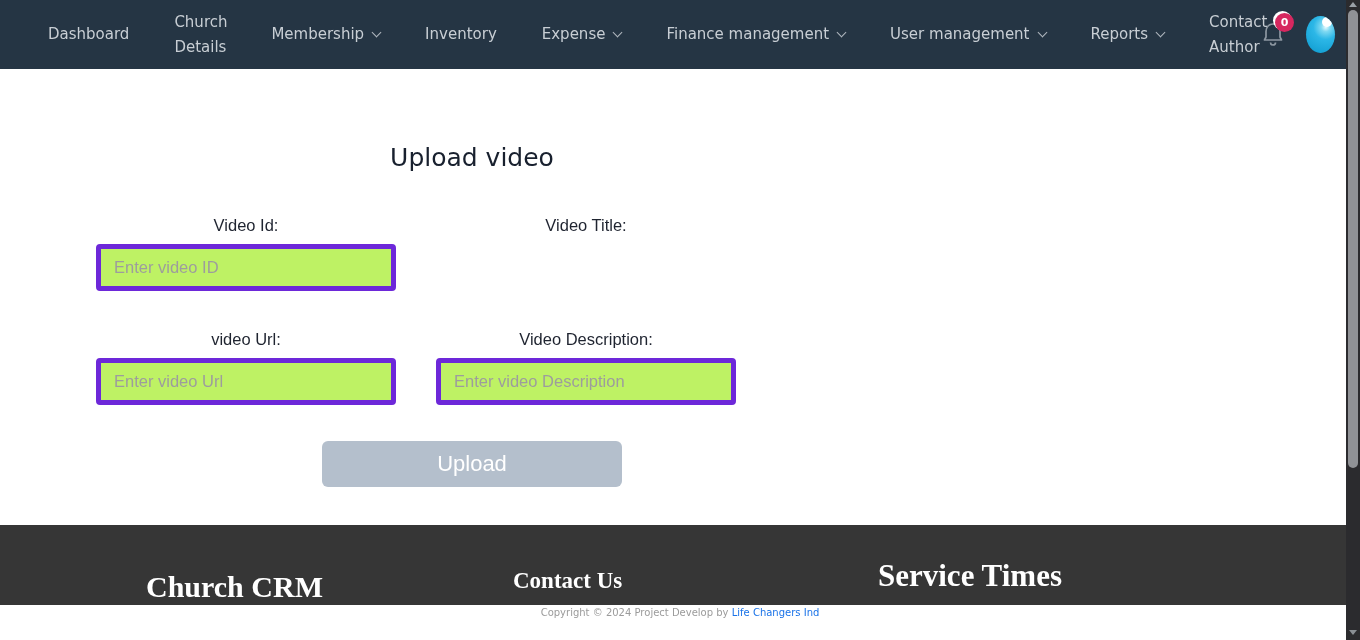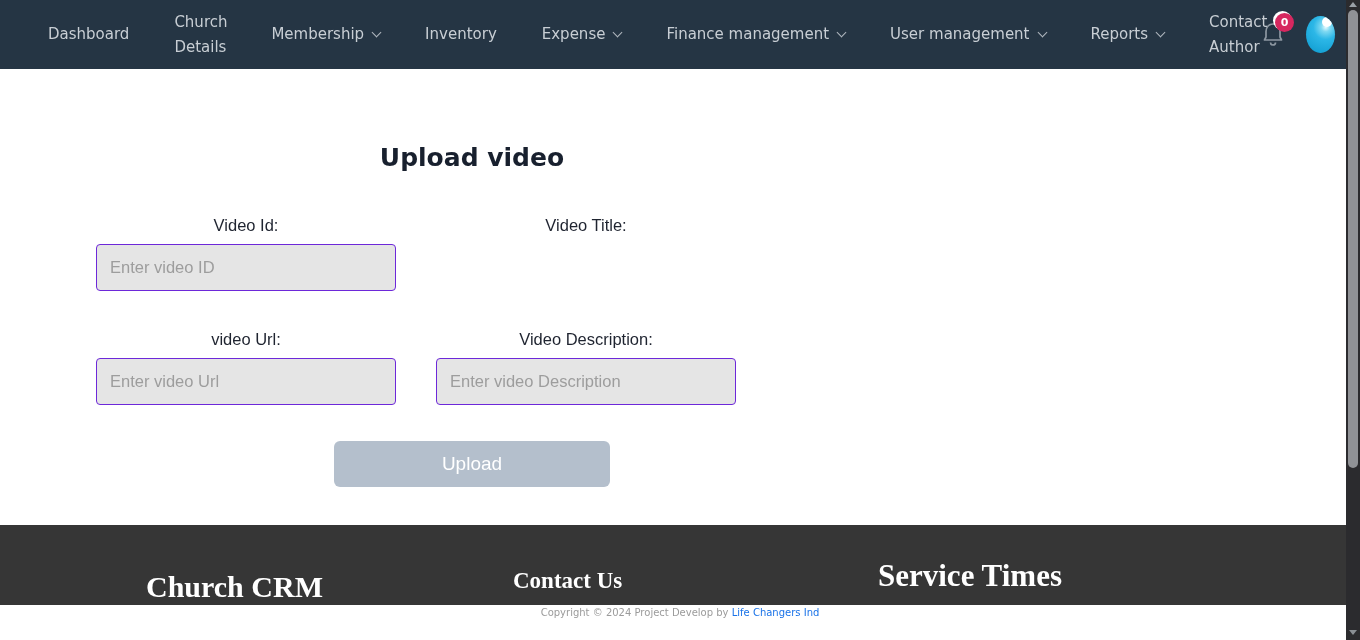--- a/index.html
+++ b/index.html
@@ -26,33 +26,33 @@
   .avatar { width:37px; height:37px; border-radius:50%; position:relative; overflow:hidden;
             background:radial-gradient(circle at 68% 30%, #e9fbff 0%, #7fd9f2 14%, #2cb7e7 38%, #17a3d6 78%, #0d91c3 100%);
             cursor:pointer; }
   .avatar::after { content:""; position:absolute; top:1px; right:3px; width:10px; height:10px;
                    border-radius:50%; background:#ffffff; }
   .user-menu { display:flex; align-items:center; color:#ec4899; font-size:16px; cursor:pointer; }
   .user-menu .chev { margin-left:11px; color:#b9c1c8; }
 
   
   .content { width:752px; margin-left:96px; padding-top:74px; }
-  .page-title { font-size:25px; font-weight:700; color:#18202e; text-align:center;
+  .page-title { font-size:25px; font-weight:400; color:#18202e; text-align:center;
                 line-height:30px; }
   .upload-form { margin-top:44px; display:grid; grid-template-columns:300px 300px;
                  column-gap:152px; row-gap:36px;gap:40px; }
   .field-label { display:block; text-align:center; font-family:"Liberation Sans", sans-serif;
                  font-size:16.5px; color:#1f2430; line-height:17px; margin-bottom:10px; }
-  .field-input { width:100%; height:47px; border:1px solid #6d28d9; border-radius:4px;
+  .field-input { width:100%; height:47px; border:5px solid #6d28d9; border-radius:4px;
                  padding:0 13px; font-family:"Liberation Sans", sans-serif;
-                 font-size:16.5px; color:#333; outline:none; background:#e5e5e5; }
+                 font-size:16.5px; color:#333; outline:none; background:#bef264; }
   .field-input::placeholder { color:#9d9d9d; opacity:1; }
-  .upload-btn { display:block; margin:36px auto 0; width:276px; height:46px;
+  .upload-btn { display:block; margin:36px auto 0; width:300px; height:46px;
                 background:#b4bfcc; color:#fff; border:none; border-radius:6px;
-                font-family:"Liberation Sans", sans-serif; font-size:19px; cursor:pointer; }
+                font-family:"Liberation Sans", sans-serif; font-size:22px; cursor:pointer; }
 
   
   .footer { position:relative; margin-top:38px; height:80px; background:#363636;
             color:#fff; overflow:hidden;font-family:Liberation Serif, serif; }
   .footer-brand { position:absolute; left:146px; bottom:1px; font-size:30px; font-weight:700; }
   .footer-col1 { position:absolute; left:513px; bottom:11px; font-size:23px; font-weight:700;text-align:center; }
   .footer-col2 { position:absolute; left:878px; bottom:11px; font-size:31px; font-weight:700; }
 
   .copyright { height:43px; background:#fff; text-align:center; padding-top:2px;
                font-size:10px; color:#9b9b9b; }

